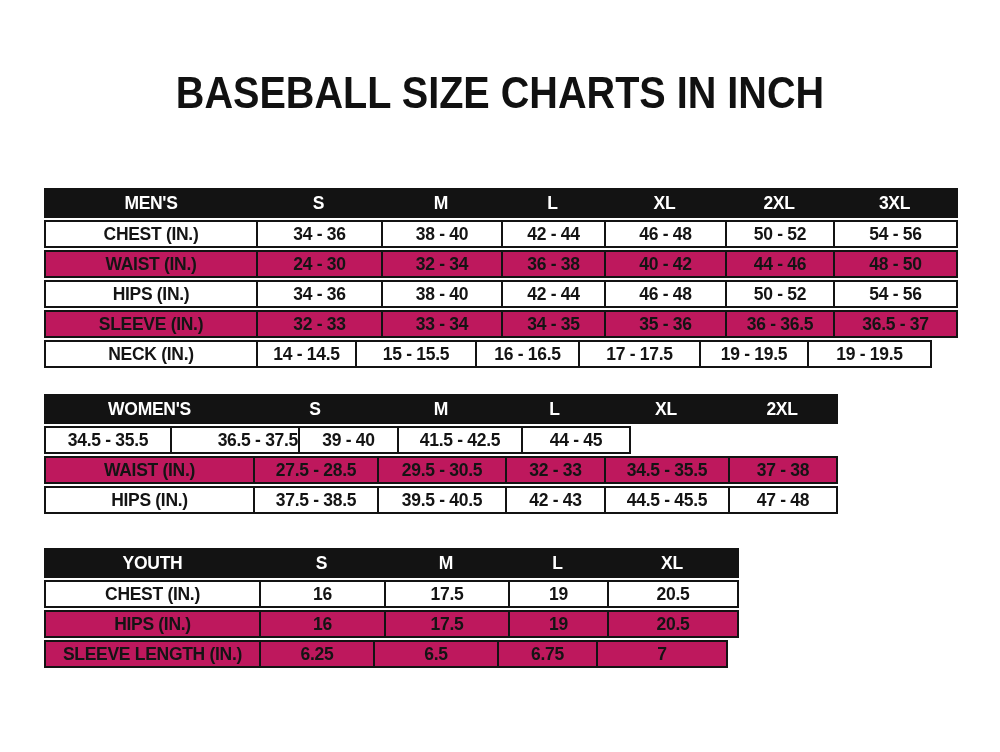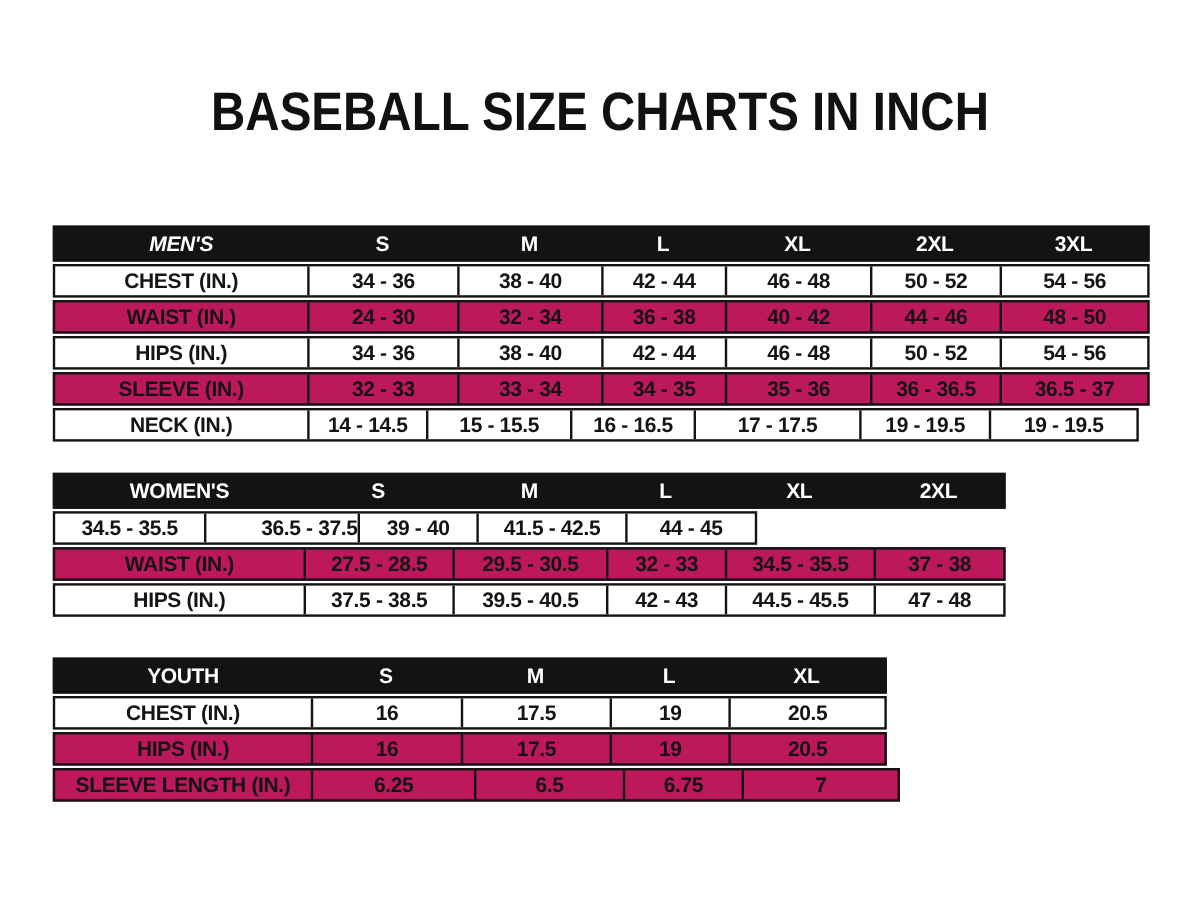--- a/index.html
+++ b/index.html
@@ -68,21 +68,21 @@
   .trow.header-row .cell + .cell { border-left: none; }
 </style>
 </head>
 <body>
 
 <div class="page">
   <h1 class="title">BASEBALL SIZE CHARTS IN INCH</h1>
   <div id="tables-root">
     <div class="size-table mens">
         <div class="trow header-row">
-          <div class="cell" style="width: 210px; font-style: italic;">MEN'S</div>
+          <div class="cell" style="width: 210px;">MEN'S</div>
           <div class="cell" style="width: 125px;">S</div>
           <div class="cell" style="width: 120px;">M</div>
           <div class="cell" style="width: 103px;">L</div>
           <div class="cell" style="width: 121px;">XL</div>
           <div class="cell" style="width: 108px;">2XL</div>
           <div class="cell" style="width: 123px;">3XL</div>
         </div>
         <div class="trow">
           <div class="cell" style="width: 210px;">CHEST (IN.)</div>
           <div class="cell" style="width: 125px;">34 - 36</div>
@@ -117,21 +117,21 @@
           <div class="cell" style="width: 103px;">34 - 35</div>
           <div class="cell" style="width: 121px;">35 - 36</div>
           <div class="cell" style="width: 108px;">36 - 36.5</div>
           <div class="cell" style="width: 123px;">36.5 - 37</div>
         </div>
         <div class="trow">
           <div class="cell" style="width: 210px;">NECK (IN.)</div>
           <div class="cell" style="width: 99px;">14 - 14.5</div>
           <div class="cell" style="width: 120px;">15 - 15.5</div>
           <div class="cell" style="width: 103px;">16 - 16.5</div>
-          <div class="cell" style="width: 138px;">17 - 17.5</div>
+          <div class="cell" style="width: 121px;">17 - 17.5</div>
           <div class="cell" style="width: 108px;">19 - 19.5</div>
           <div class="cell" style="width: 123px;">19 - 19.5</div>
         </div>
       </div>
     <div class="size-table womens">
         <div class="trow header-row">
           <div class="cell" style="width: 207px;">WOMEN'S</div>
           <div class="cell" style="width: 124px;">S</div>
           <div class="cell" style="width: 128px;">M</div>
           <div class="cell" style="width: 99px;">L</div>
@@ -179,20 +179,20 @@
         </div>
         <div class="trow shaded">
           <div class="cell" style="width: 213px;">HIPS (IN.)</div>
           <div class="cell" style="width: 125px;">16</div>
           <div class="cell" style="width: 124px;">17.5</div>
           <div class="cell" style="width: 99px;">19</div>
           <div class="cell" style="width: 130px;">20.5</div>
         </div>
         <div class="trow shaded">
           <div class="cell" style="width: 213px;">SLEEVE LENGTH (IN.)</div>
-          <div class="cell" style="width: 136px;">6.25</div>
+          <div class="cell" style="width: 114px;">6.25</div>
           <div class="cell" style="width: 124px;">6.5</div>
           <div class="cell" style="width: 99px;">6.75</div>
           <div class="cell" style="width: 130px;">7</div>
         </div>
       </div>
   </div>
 </div>
 
 </body></html>

